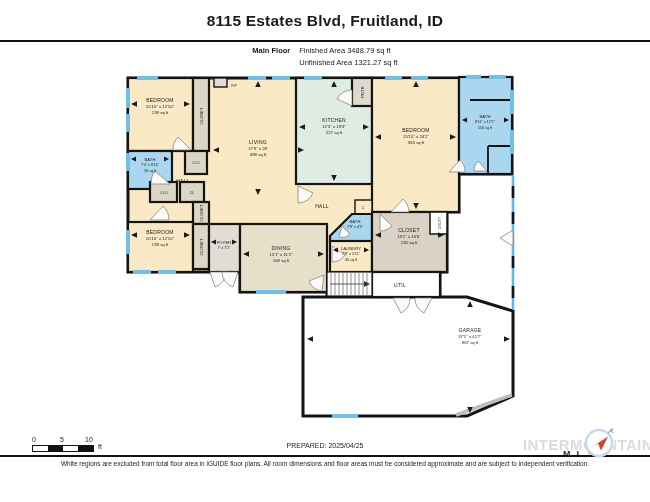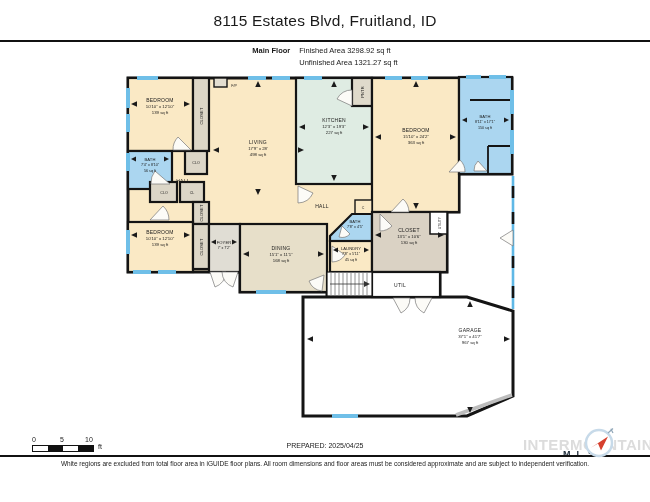--- a/index.html
+++ b/index.html
@@ -1,19 +1,19 @@
 <!DOCTYPE html>
 <html><head>
 <meta charset="utf-8">
 <style>
   html,body{margin:0;padding:0;background:#fff;}
   #page{position:relative;width:650px;height:502px;background:#fff;overflow:hidden;
         font-family:"Liberation Sans",sans-serif;color:#1a1a1a;}
   .abs{position:absolute;}
-  #title{top:12px;left:0;width:100%;text-align:center;font-size:15.5px;font-weight:normal;letter-spacing:.2px;}
+  #title{top:12px;left:0;width:100%;text-align:center;font-size:15.5px;font-weight:bold;letter-spacing:.2px;}
   #rule1{top:40px;left:0;width:650px;height:2px;background:#111;}
   #subtitle{top:45px;left:0;width:100%;display:flex;justify-content:center;align-items:flex-start;
             box-sizing:border-box;font-size:7.5px;line-height:12px;}
   #subtitle .fl{font-weight:bold;margin-right:9px;}
   #plan-wrap{top:70px;left:0;width:650px;height:364px;}
   svg text{font-family:"Liberation Sans",sans-serif;fill:#1b1b1b;}
   .rl text{text-anchor:middle;}
   .rl .rn{font-size:5px;letter-spacing:.25px;}
   .rl .rd{font-size:4.3px;}
   .rl.small .rn{font-size:4.1px;letter-spacing:.1px;}
@@ -40,21 +40,21 @@
 </head>
 <body>
 
 <div id="page">
 
   <div id="title" class="abs">8115 Estates Blvd, Fruitland, ID</div>
   <div id="rule1" class="abs"></div>
   <div id="subtitle" class="abs">
     <span class="fl">Main Floor</span>
     <span>
-      <span style="display:block">Finished Area 3298.92 sq ft</span>
+      <span style="display:block">Finished Area 3488.79 sq ft</span>
       <span style="display:block">Unfinished Area 1321.27 sq ft</span>
     </span>
   </div>
 
   <div id="plan-wrap" class="abs">
   <svg width="650" height="364" viewBox="0 76 650 364">
 
     <g stroke="#141414" stroke-width="3" stroke-linejoin="miter">
       <path d="M128,84 H512 V180 H459 V218 H447 V278 H440 V303 H327 V298 H240 V278 H128 Z" fill="#FAE9C5"></path>
       <path d="M303,303 H467 L513,317 V402 L467,422 H303 Z" fill="#FFFFFF"></path>

